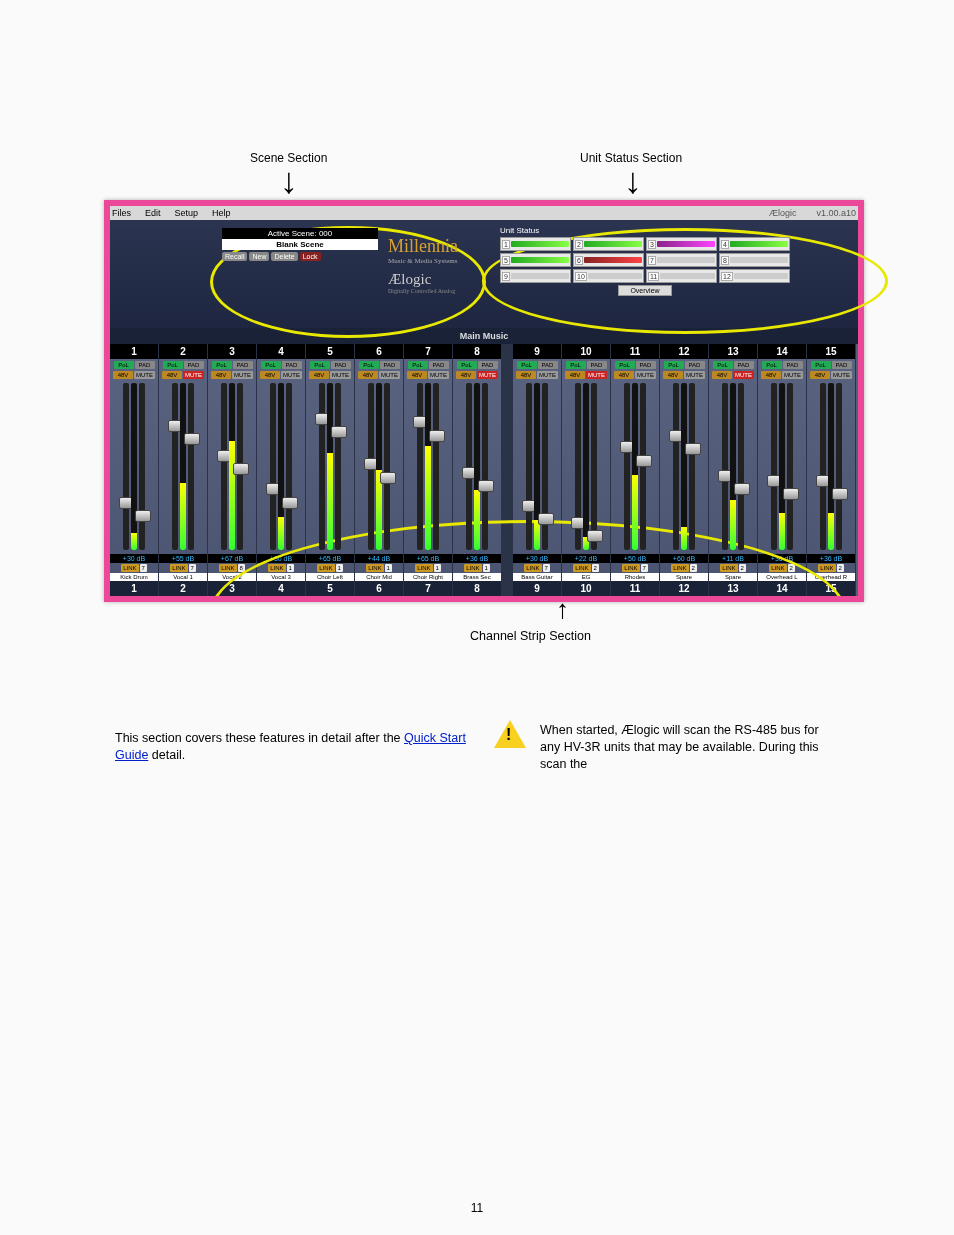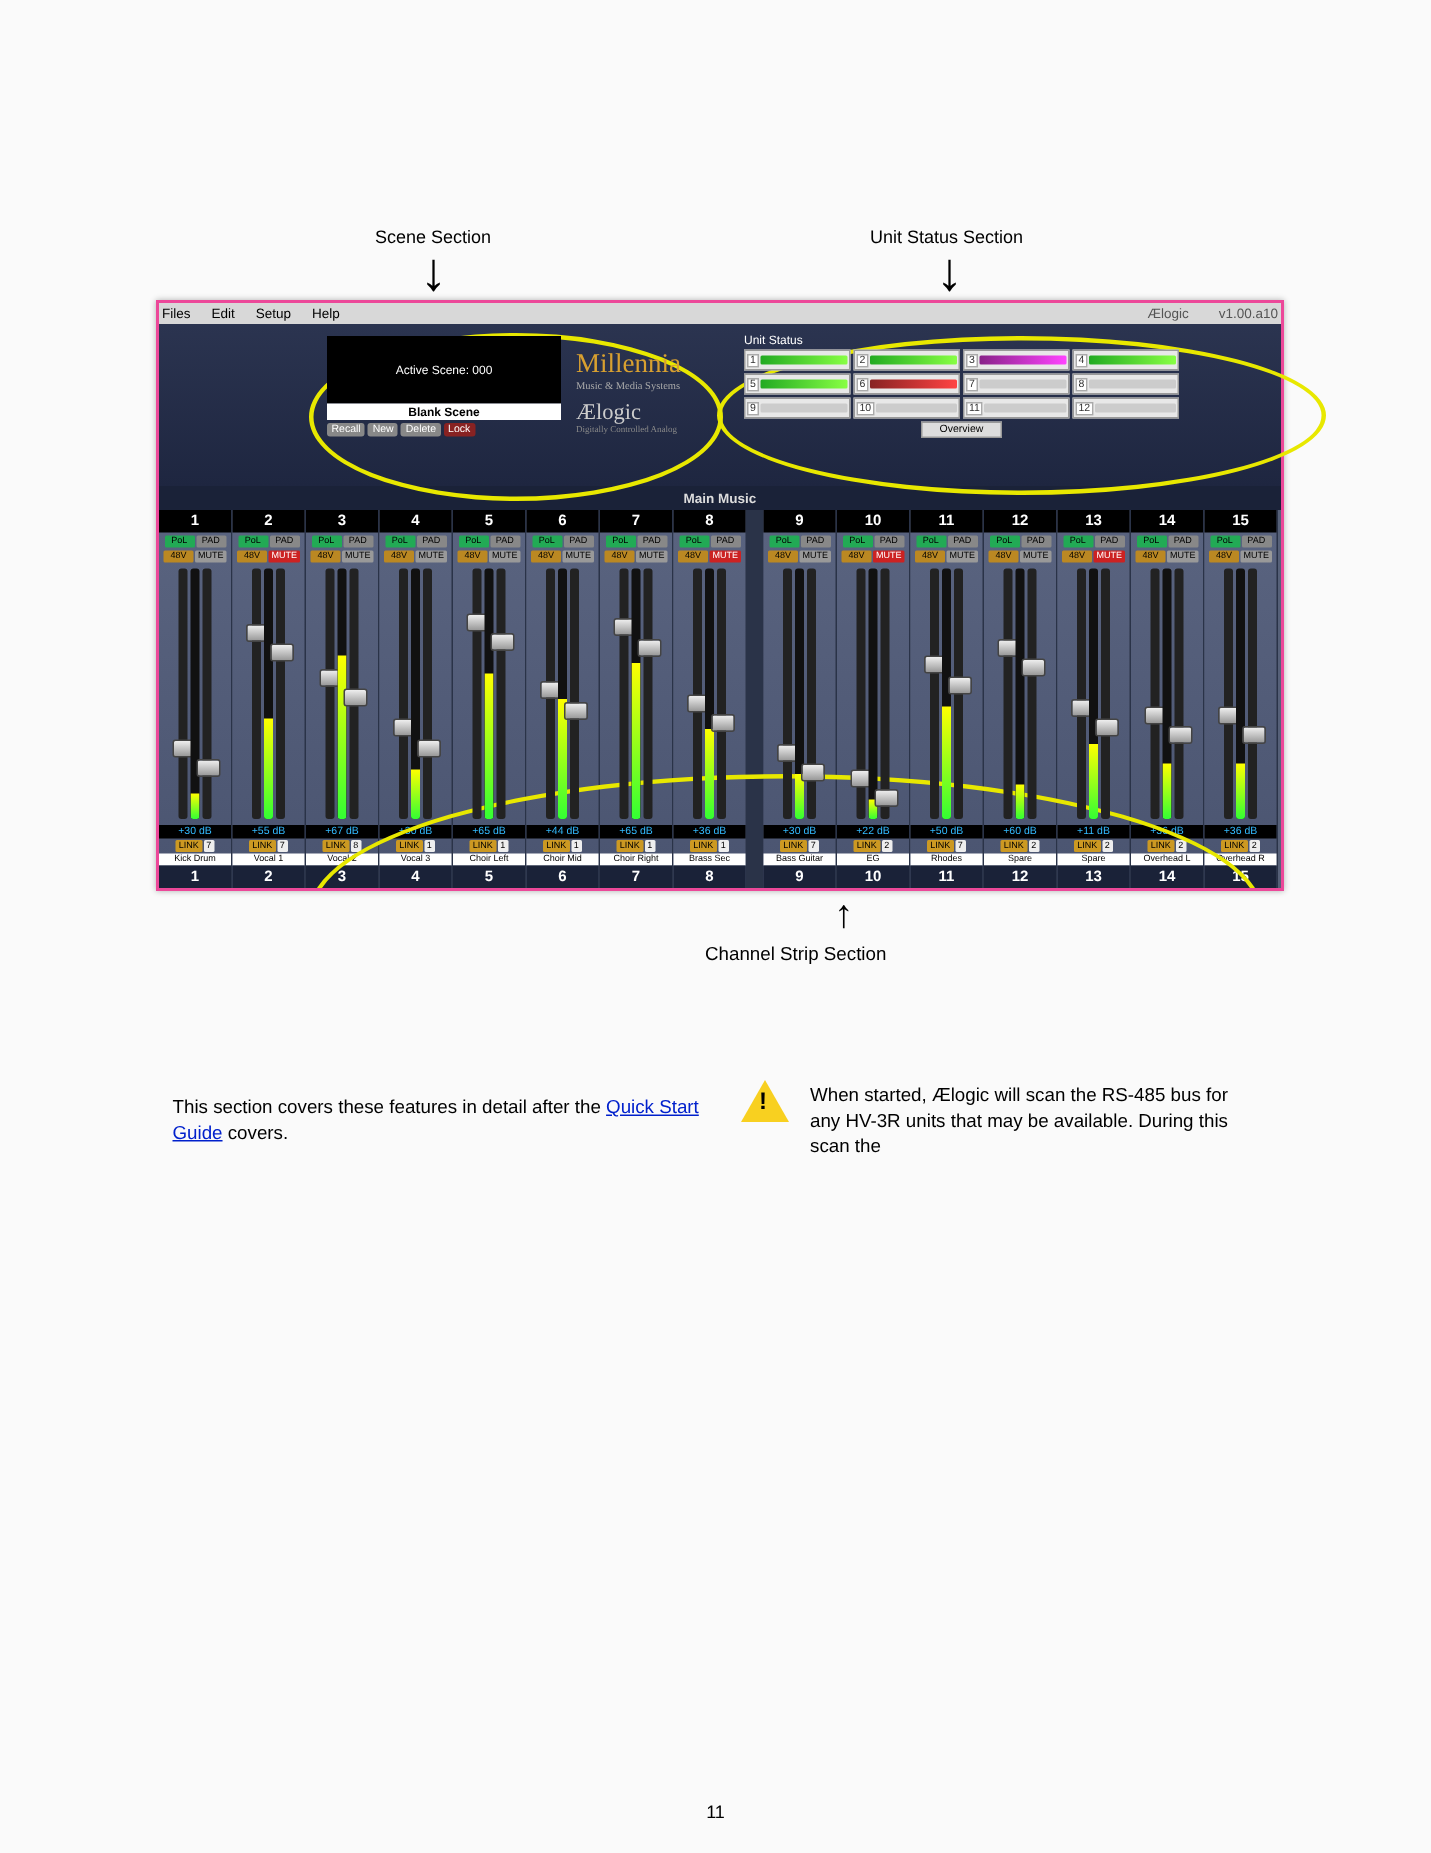--- a/index.html
+++ b/index.html
@@ -1,28 +1,28 @@
 <!DOCTYPE html>
 <html><head>
 <meta charset="utf-8">
 <style>
   html,body{margin:0;padding:0;background:#fafafa;font-family:Arial,Helvetica,sans-serif;width:954px}
   .page{position:relative;width:954px;height:1235px}
   .arrow{position:absolute;font-size:36px;color:#000}
-  .screenshot{position:absolute;left:104px;top:200px;width:748px;height:390px;border:2px solid #ec4899;background:#c4b5fd;box-shadow:0 0 4px rgba(0,0,0,.3)}
+  .screenshot{position:absolute;left:104px;top:200px;width:748px;height:390px;border:6px solid #ec4899;background:#c4b5fd;box-shadow:0 0 4px rgba(0,0,0,.3)}
   .menubar{height:14px;background:#d8d8d8;display:flex;align-items:center;font-size:9px;color:#000;padding:0 2px}
   .menubar span{margin-right:14px}
   .menubar .ver{margin-left:auto;margin-right:0;color:#555}
   .topband{height:108px;background:linear-gradient(#2b3450,#1e2640);position:relative}
   .ellipse{position:absolute;border:3px solid #e8e800;border-radius:50%}
   .ellipse.scene{left:100px;top:6px;width:270px;height:106px}
   .ellipse.status{left:372px;top:8px;width:400px;height:100px}
   .ellipse.strips{left:100px;top:176px;width:630px;height:180px}
   .scene-panel{position:absolute;left:112px;top:8px;width:156px}
-  .scene-hdr{background:#000;color:#fff;font-size:8px;text-align:center;padding:18px}
+  .scene-hdr{background:#000;color:#fff;font-size:8px;text-align:center;padding:1px}
   .scene-title{background:#fff;color:#000;font-size:8px;font-weight:bold;text-align:center;padding:1px}
   .scene-list{background:#fff;color:#000;font-size:8px;padding:2px;height:50px;overflow:hidden}
   .scene-list div{white-space:nowrap}
   .scene-btns{display:flex;gap:2px;margin-top:2px}
   .scene-btns span{background:#888;color:#fff;font-size:7px;padding:1px 3px;border-radius:2px}
   .scene-btns span.lock{background:#882222}
   .brand{position:absolute;left:278px;top:16px;color:#d8a030;font-family:Georgia,serif}
   .brand .m{font-size:18px}
   .brand .s{font-size:7px;color:#aaa;display:block}
   .brand .ae{font-size:15px;color:#ccc;margin-top:6px}
@@ -641,20 +641,20 @@
         </div>
       </div>
   </div>
 
   <div class="arrow-ch" style="left:556px;top:594px">↑</div>
   <div class="doc-text" style="left:470px;top:628px">Channel Strip Section</div>
   <div class="doc-text" style="left:580px;top:150px;font-size:12px">Unit Status Section</div>
   <div class="doc-text" style="left:250px;top:150px;font-size:12px">Scene Section</div>
 
   <div class="doc-text" style="left:115px;top:730px;width:370px">
-    <span>This section covers these features in detail after the </span><a href="#">Quick Start Guide</a><span> covers.</span>
+    <span>This section covers these features in detail after the </span><a href="#">Quick Start Guide</a><span> detail.</span>
   </div>
 
   <div class="warn"></div>
   <div class="doc-text" style="left:540px;top:722px;width:300px">When started, Ælogic will scan the RS-485 bus for any HV-3R units that may be available. During this scan the</div>
 
   <div class="pg">11</div>
 </div>
 
 </body></html>

